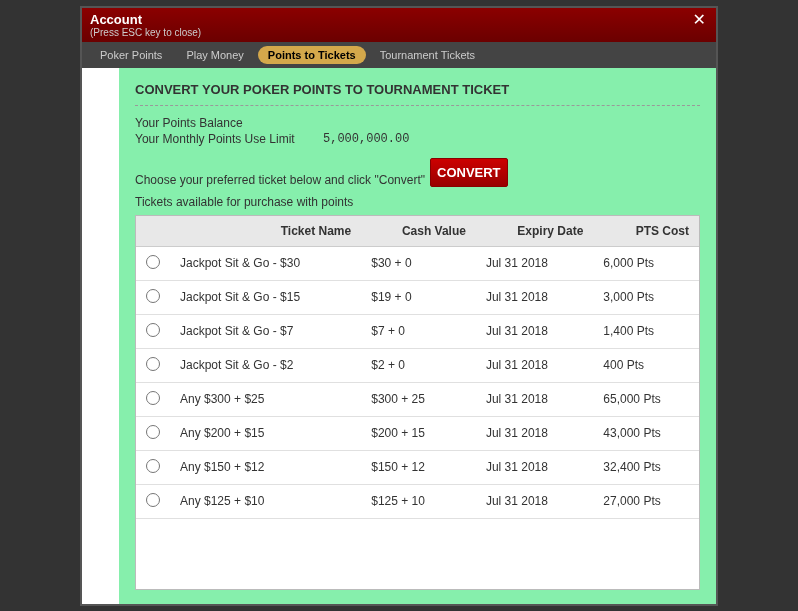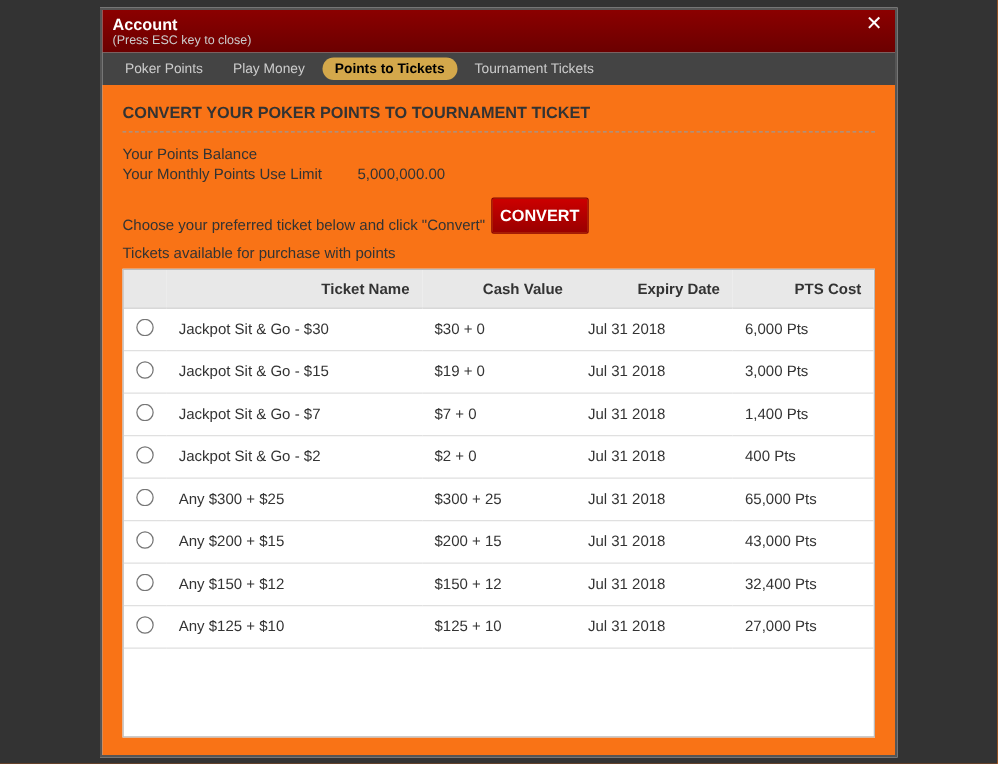--- a/index.html
+++ b/index.html
@@ -88,25 +88,26 @@
       border-radius: 10px;
     }
     .sub-tab.active {
       background: #d4a84b;
       color: #000;
       font-weight: bold;
       border-radius: 10px;
     }
     .content {
       flex: 1;
-      background: #f97316;
+      background: #86efac;
       padding: 14px 16px;
       overflow: hidden;
       display: flex;
       flex-direction: column;
+      margin-left: 37px;
     }
     .section-title {
       font-size: 13px;
       font-weight: bold;
       color: #333;
       margin-bottom: 8px;
       text-transform: uppercase;
     }
     .divider {
       border: none;
@@ -121,20 +122,21 @@
       gap: 8px;
       margin-bottom: 2px;
       font-size: 12px;
       color: #333;
     }
     .info-label {
       min-width: 180px;
     }
     .info-value {
       font-weight: normal;
+      font-family: Liberation Mono, monospace;
     }
     .convert-row {
       display: flex;
       align-items: flex-end;
       gap: 5px;
       margin-bottom: 8px;
       font-size: 12px;
       color: #333;
     }
     .convert-btn {

